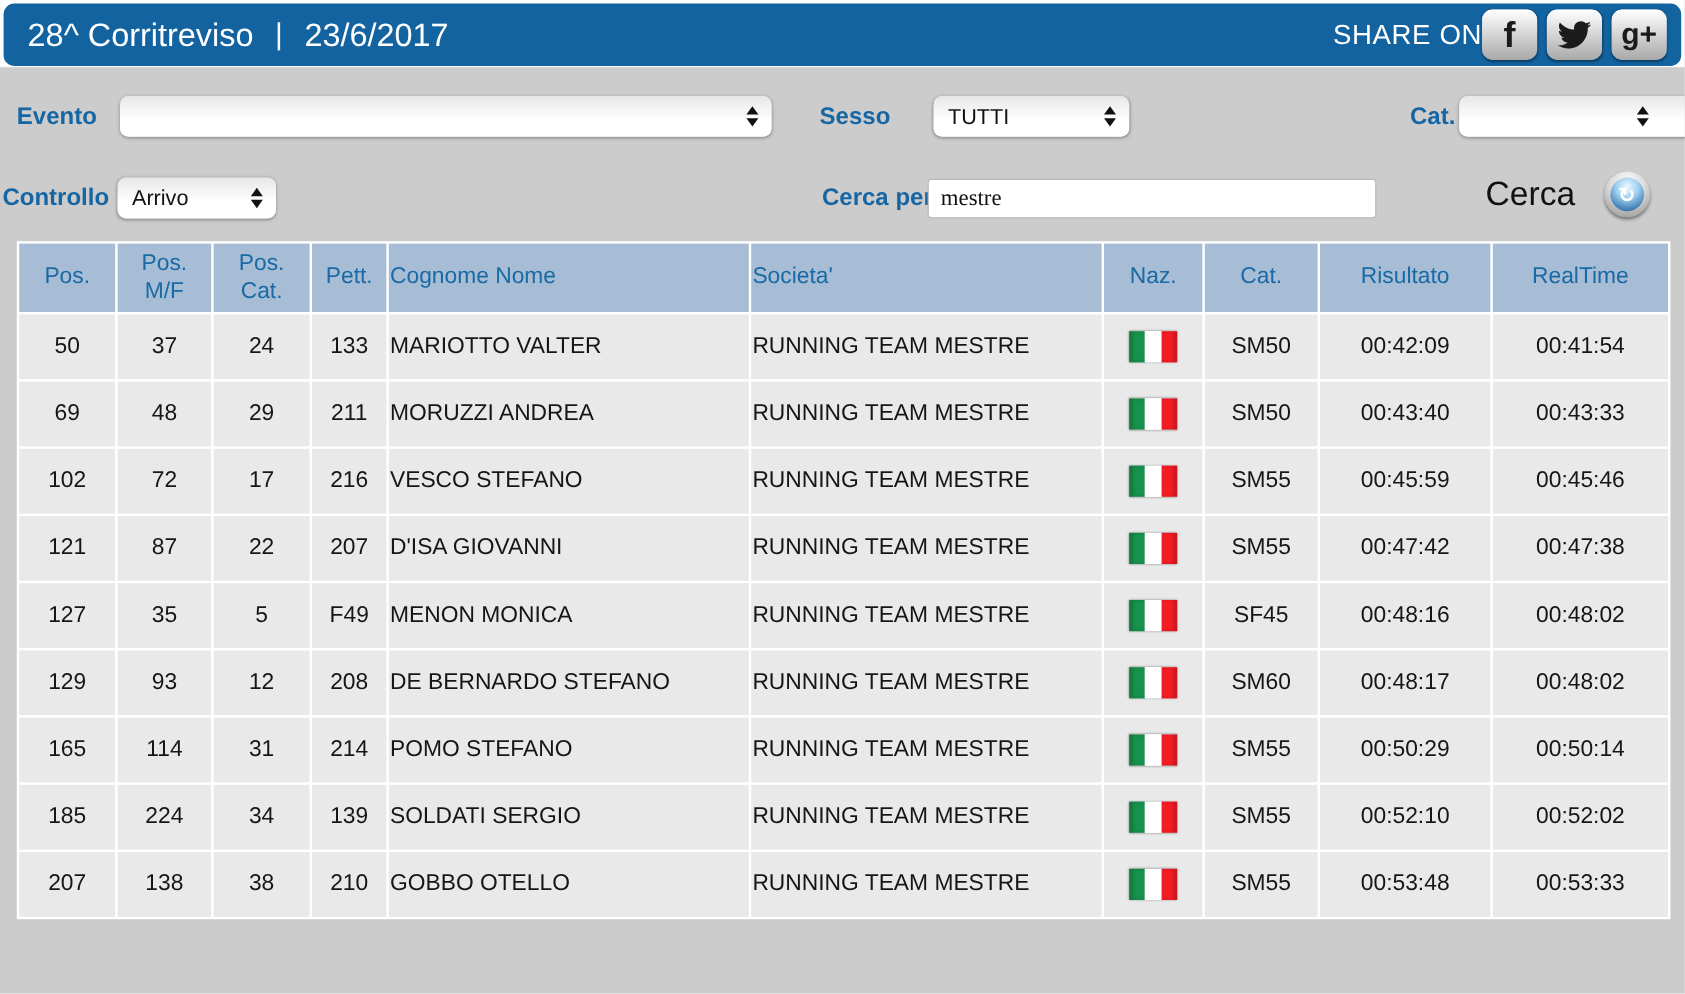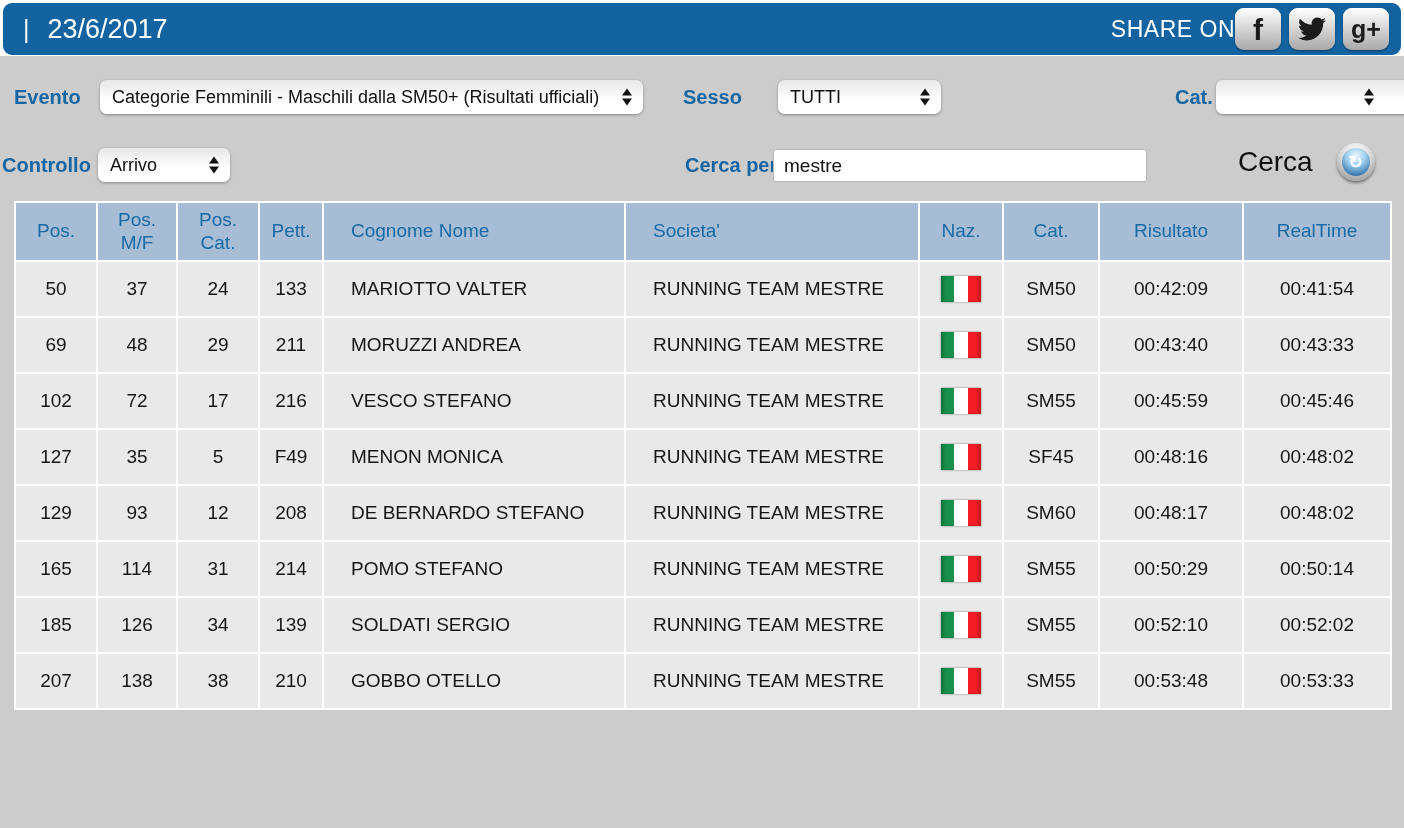--- a/index.html
+++ b/index.html
@@ -53,21 +53,21 @@
   .arrows {
     position:absolute; right:11px; top:50%; transform:translateY(-50%);
     display:flex; flex-direction:column; gap:3px;
   }
   .tri-up   { width:0; height:0; border-left:5px solid transparent; border-right:5px solid transparent; border-bottom:7px solid #111; }
   .tri-down { width:0; height:0; border-left:5px solid transparent; border-right:5px solid transparent; border-top:7px solid #111; }
 
   .search-input {
     position:absolute; left:773px; top:149px; width:374px; height:33px;
     background:#ffffff; border:1px solid #b9b9b9; border-radius:3px;
-    font-family:Liberation Sans, sans-serif; font-size:19px; color:#111; padding:0 10px;
+    font-family:Liberation Serif, serif; font-size:19px; color:#111; padding:0 10px;
   }
   .cerca-btn {
     position:absolute; left:1238px; top:142px; height:40px;
     display:flex; align-items:center; gap:24px; cursor:pointer;
   }
   .cerca-text { font-size:28px; color:#111111; }
   .orb {
     width:38px; height:38px; border-radius:50%;
     background:radial-gradient(circle at 50% 25%, #ffffff 0%, #d8d8d8 45%, #8f8f8f 100%);
     box-shadow:0 2px 3px rgba(0,0,0,.45);
@@ -88,37 +88,38 @@
   }
   .results th {
     background:#a6bdd5; color:#1a6aa5; font-weight:400; font-size:19px;
     height:57px; vertical-align:middle; text-align:center;
     white-space:pre-line; line-height:1.2; padding:0 4px;
   }
   .results td {
     background:#e9e9e9; color:#161616; font-size:19px;
     height:54px; vertical-align:middle; text-align:center; padding:0 4px;
   }
-  .results th.al, .results td.al { text-align:left; padding-left:27px; }
+  .results th.al, .results td.al { text-align:left; padding-left:1px; }
 
   .flag {
     display:inline-flex; width:40px; height:26px;
     box-shadow:0 0 2px rgba(0,0,0,.45); vertical-align:middle;
   }
   .flag .fg { flex:1; background:#17914b; box-shadow:inset 3px 0 3px rgba(0,0,0,.18); }
   .flag .fw { flex:1; background:#ffffff; }
   .flag .fr { flex:1; background:#f41c25; box-shadow:inset -3px 0 3px rgba(0,0,0,.18); }
 </style>
 </head>
 <body>
 
 <div class="top-white-strip"></div>
 
 <div class="topbar">
   <div class="title-group">
+    <span class="page-title">28^ Corritreviso</span>
     <span class="title-divider">|</span>
     <span class="page-date">23/6/2017</span>
   </div>
   <div class="flex-spacer"></div>
   <span class="share-label">SHARE ON</span>
   <div class="social">
     <div class="social-btn">
       <span class="fb-glyph">f</span>
     </div>
     <div class="social-btn">
@@ -127,21 +128,20 @@
         </svg>
     </div>
     <div class="social-btn">
       <span class="gp-glyph">g+</span>
     </div>
   </div>
 </div>
 
 <span class="flabel" style="left:14px; top:80px;">Evento</span>
 <div class="sel" style="left:100px; top:80px; width:543px;">
-  <span>Categorie Femminili - Maschili dalla SM50+ (Risultati ufficiali)</span>
   <span class="arrows">
       <span class="tri-up"></span>
       <span class="tri-down"></span>
     </span>
 </div>
 
 <span class="flabel" style="left:683px; top:80px;">Sesso</span>
 <div class="sel" style="left:778px; top:80px; width:163px;">
   <span>TUTTI</span>
   <span class="arrows">
@@ -258,20 +258,38 @@
             <span class="fg"></span>
             <span class="fw"></span>
             <span class="fr"></span>
           </span>
     </td>
     <td>SM55</td>
     <td>00:45:59</td>
     <td>00:45:46</td>
   </tr>
 
+  <tr>
+    <td>121</td>
+    <td>87</td>
+    <td>22</td>
+    <td>207</td>
+    <td class="al">D'ISA GIOVANNI</td>
+    <td class="al">RUNNING TEAM MESTRE</td>
+    <td>
+      <span class="flag">
+            <span class="fg"></span>
+            <span class="fw"></span>
+            <span class="fr"></span>
+          </span>
+    </td>
+    <td>SM55</td>
+    <td>00:47:42</td>
+    <td>00:47:38</td>
+  </tr>
 
   <tr>
     <td>127</td>
     <td>35</td>
     <td>5</td>
     <td>F49</td>
     <td class="al">MENON MONICA</td>
     <td class="al">RUNNING TEAM MESTRE</td>
     <td>
       <span class="flag">
@@ -318,21 +336,21 @@
             <span class="fr"></span>
           </span>
     </td>
     <td>SM55</td>
     <td>00:50:29</td>
     <td>00:50:14</td>
   </tr>
 
   <tr>
     <td>185</td>
-    <td>126</td>
+    <td>224</td>
     <td>34</td>
     <td>139</td>
     <td class="al">SOLDATI SERGIO</td>
     <td class="al">RUNNING TEAM MESTRE</td>
     <td>
       <span class="flag">
             <span class="fg"></span>
             <span class="fw"></span>
             <span class="fr"></span>
           </span>

